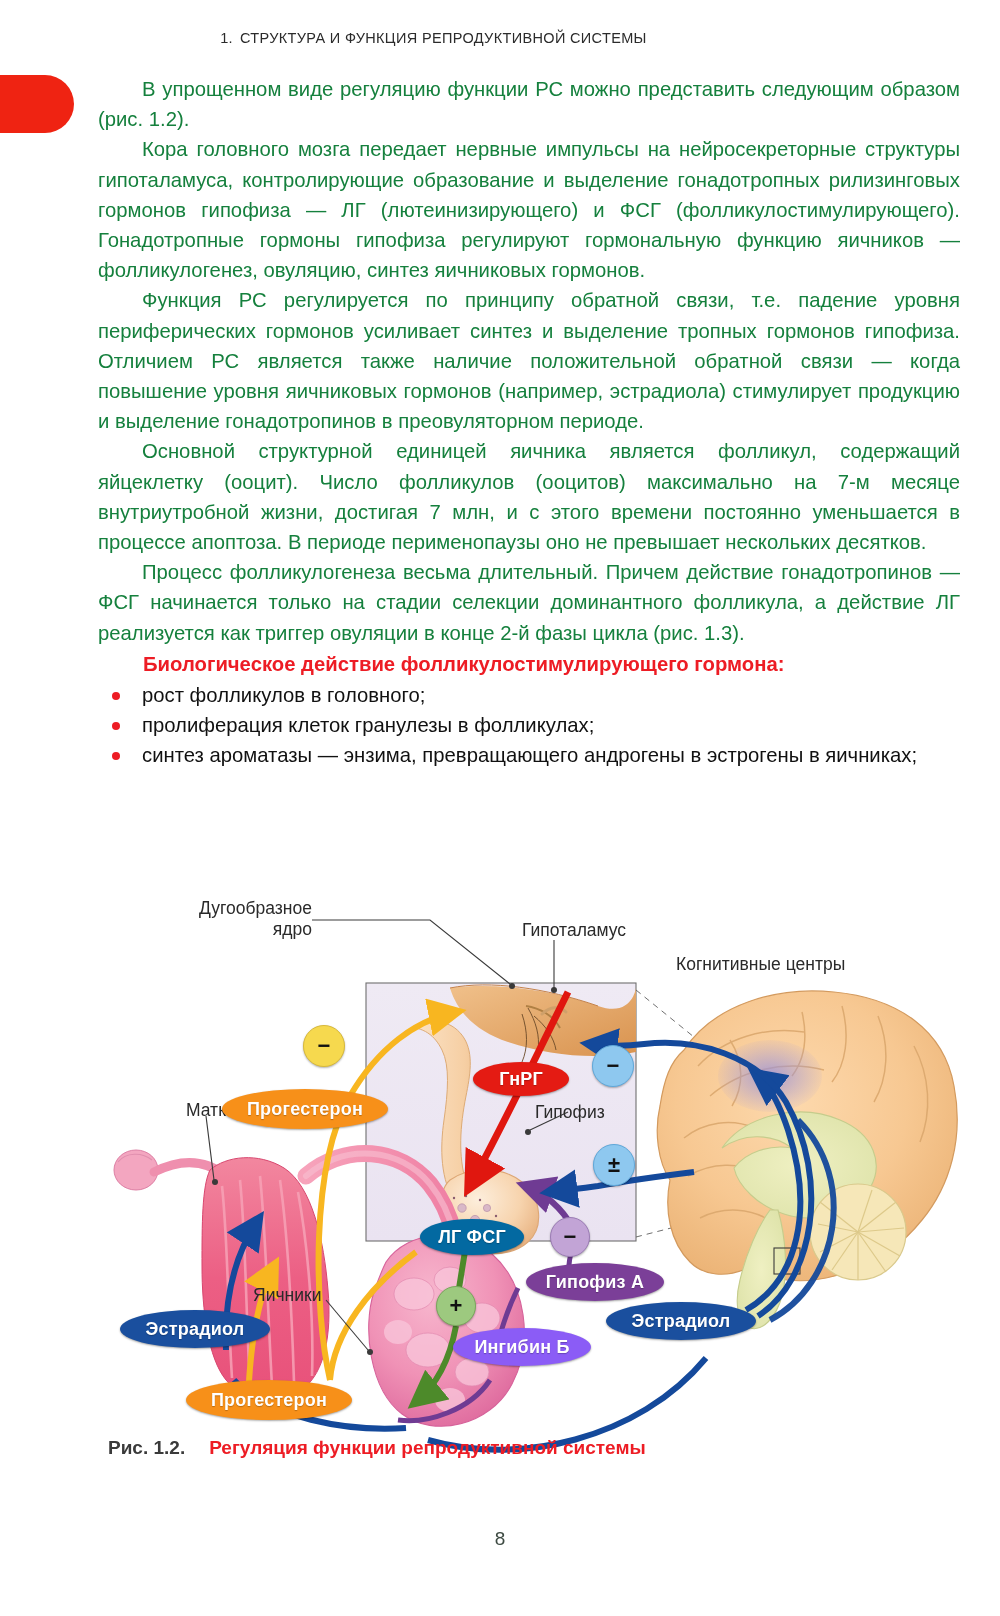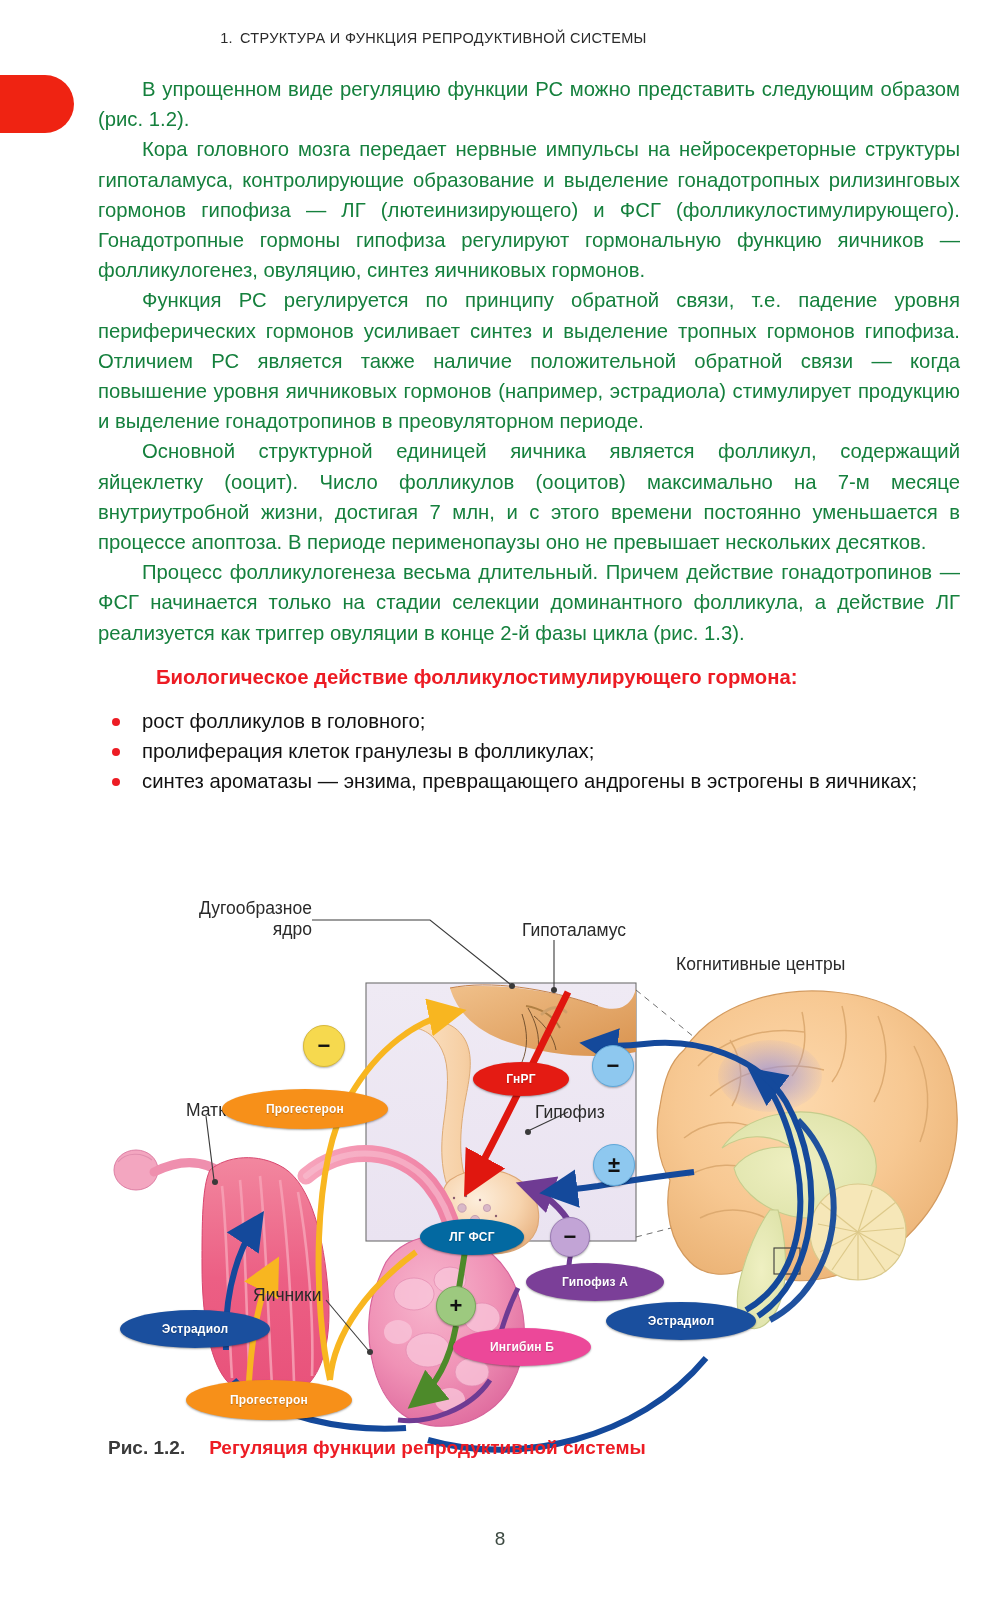--- a/index.html
+++ b/index.html
@@ -55,21 +55,21 @@
     margin: 0 0 0 0;
     font-size: 20.3px;
     line-height: 30.2px;
     text-align: justify;
     text-indent: 44px;
     color: #15803d;
     hyphens: none;
   }
 
   .red-heading {
-    margin: 14px;
+    margin: 1px;
     padding-left: 44px;
     font-size: 20.3px;
     line-height: 30.2px;
     color: #ed1c24;
     font-weight: 700;
   }
 
   ul.bullets {
     list-style: none;
     margin: 0;
@@ -140,21 +140,21 @@
   }
   .fig-label.right { text-align: right; }
 
   .pill {
     position: absolute;
     display: flex;
     align-items: center;
     justify-content: center;
     color: #ffffff;
     font-weight: 700;
-    font-size: 12px;
+    font-size: 18px;
     border-radius: 50%/50%;
     box-shadow: 0 1px 2px rgba(0,0,0,0.35);
     letter-spacing: 0.2px;
     text-shadow: 0 1px 1px rgba(0,0,0,0.25);
   }
   .sign {
     position: absolute;
     display: flex;
     align-items: center;
     justify-content: center;
@@ -478,21 +478,21 @@
     <div class="pill" style="left:124px; top:209px; width:166px; height:40px; background:#f79019;">Прогестерон</div>
 
     <div class="pill" style="left:88px; top:500px; width:166px; height:40px; background:#f79019;">Прогестерон</div>
 
     <div class="pill" style="left:22px; top:430px; width:150px; height:38px; background:#1a4f9e;">Эстрадиол</div>
 
     <div class="pill" style="left:508px; top:422px; width:150px; height:38px; background:#1a4f9e;">Эстрадиол</div>
 
     <div class="pill" style="left:428px; top:383px; width:138px; height:38px; background:#7b3f98;">Гипофиз А</div>
 
-    <div class="pill" style="left:355px; top:448px; width:138px; height:38px; background:#ec4899;">Ингибин Б</div>
+    <div class="pill" style="left:355px; top:448px; width:138px; height:38px; background:#8b5cf6;">Ингибин Б</div>
 
     <div class="sign" style="left:205px; top:145px; width:40px; height:40px; background:#f6d94e; border:1.5px solid #d8b93a;">−</div>
 
     <div class="sign" style="left:494px; top:165px; width:40px; height:40px; background:#8ec8ef; border:1.5px solid #5fa8da;">−</div>
 
     <div class="sign" style="left:495px; top:264px; width:40px; height:40px; background:#8ec8ef; border:1.5px solid #5fa8da;">±</div>
 
     <div class="sign" style="left:452px; top:337px; width:38px; height:38px; background:#c2a4d6; border:1.5px solid #9b7cb5;">−</div>
 
     <div class="sign" style="left:338px; top:406px; width:38px; height:38px; background:#9dc97f; border:1.5px solid #79a85c;">+</div>

